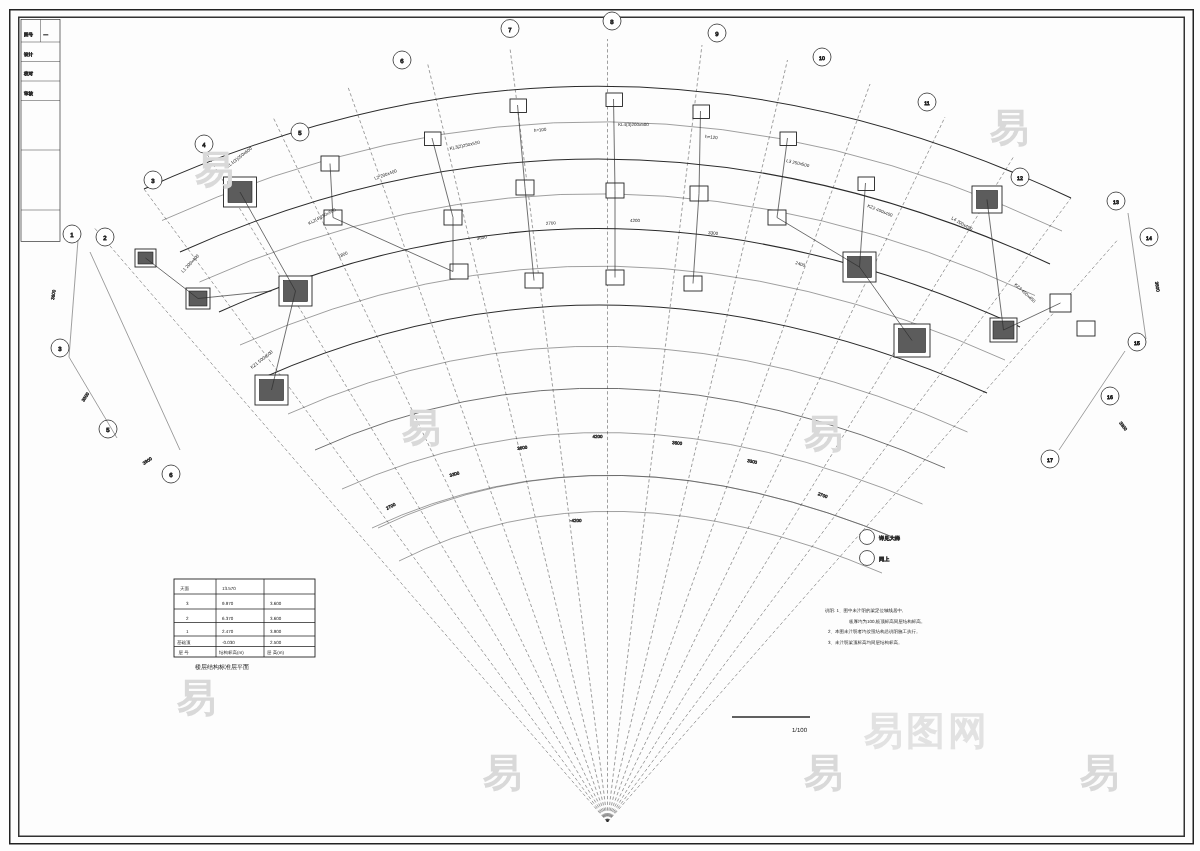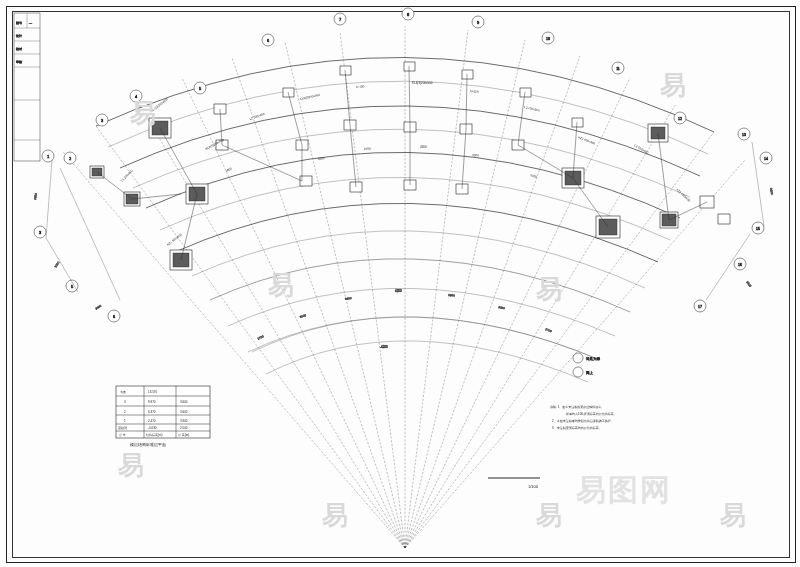--- a/index.html
+++ b/index.html
@@ -21,21 +21,21 @@
   .dash2{stroke-dasharray:2.2 1.6;}
   .col{fill:#ffffff;stroke:#222;stroke-width:0.6;}
   .colfill{fill:#5c5c5c;stroke:#222;stroke-width:0.4;}
   text{font-family:"Liberation Sans", sans-serif;fill:#1a1a1a;}
   .t3{font-size:3px;}
   .t35{font-size:3.5px;}
   .t4{font-size:4px;}
   .bub{fill:#ffffff;stroke:#222;stroke-width:0.5;}
   .tbl line{stroke:#222;stroke-width:0.5;}
   .wm{position:absolute;color:#d9d9d9;font-size:26px;font-weight:bold;user-select:none;}
-  .wm-text{position:absolute;color:#e2e2e2;font-size:30px;font-weight:bold;letter-spacing:2px;font-family:Liberation Mono, monospace;}
+  .wm-text{position:absolute;color:#e2e2e2;font-size:26px;font-weight:bold;letter-spacing:2px;font-family:Liberation Mono, monospace;}
 </style>
 </head>
 <body>
 
 <div id="sheet">
 
   <div class="frame-outer"></div>
   <div class="frame-inner"></div>
 
   <svg id="draw" viewBox="0 0 800 567">

